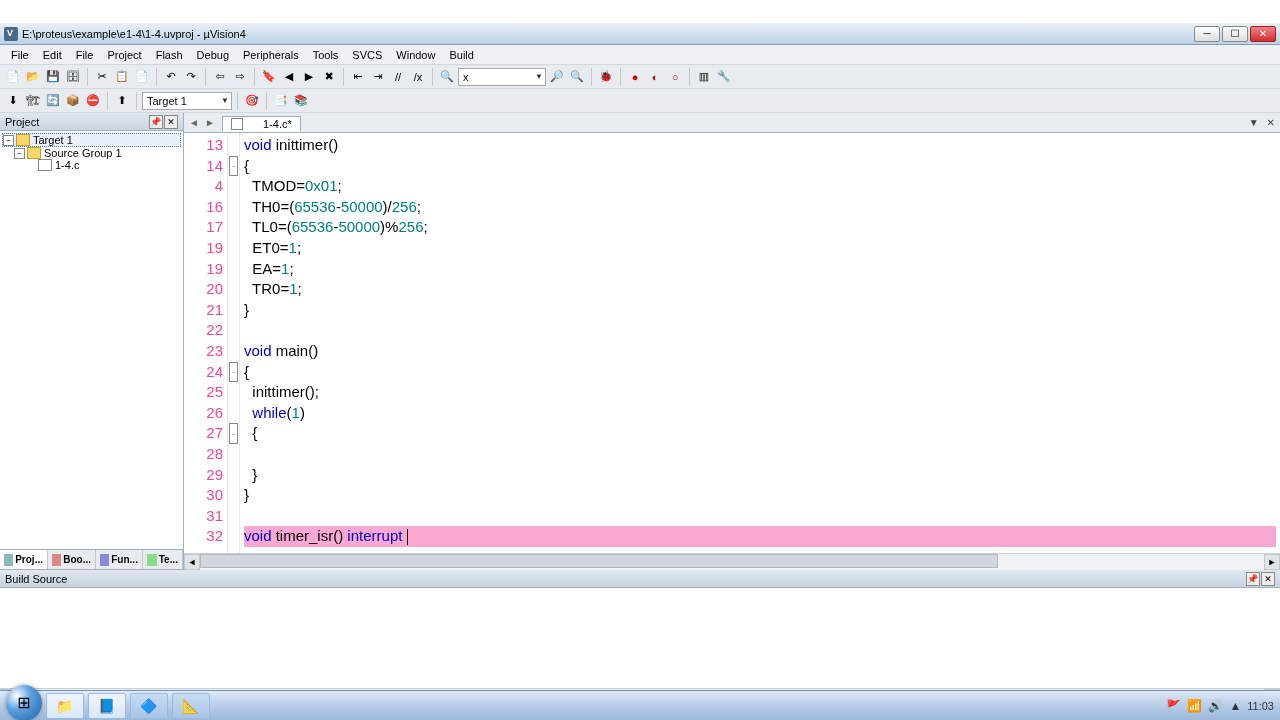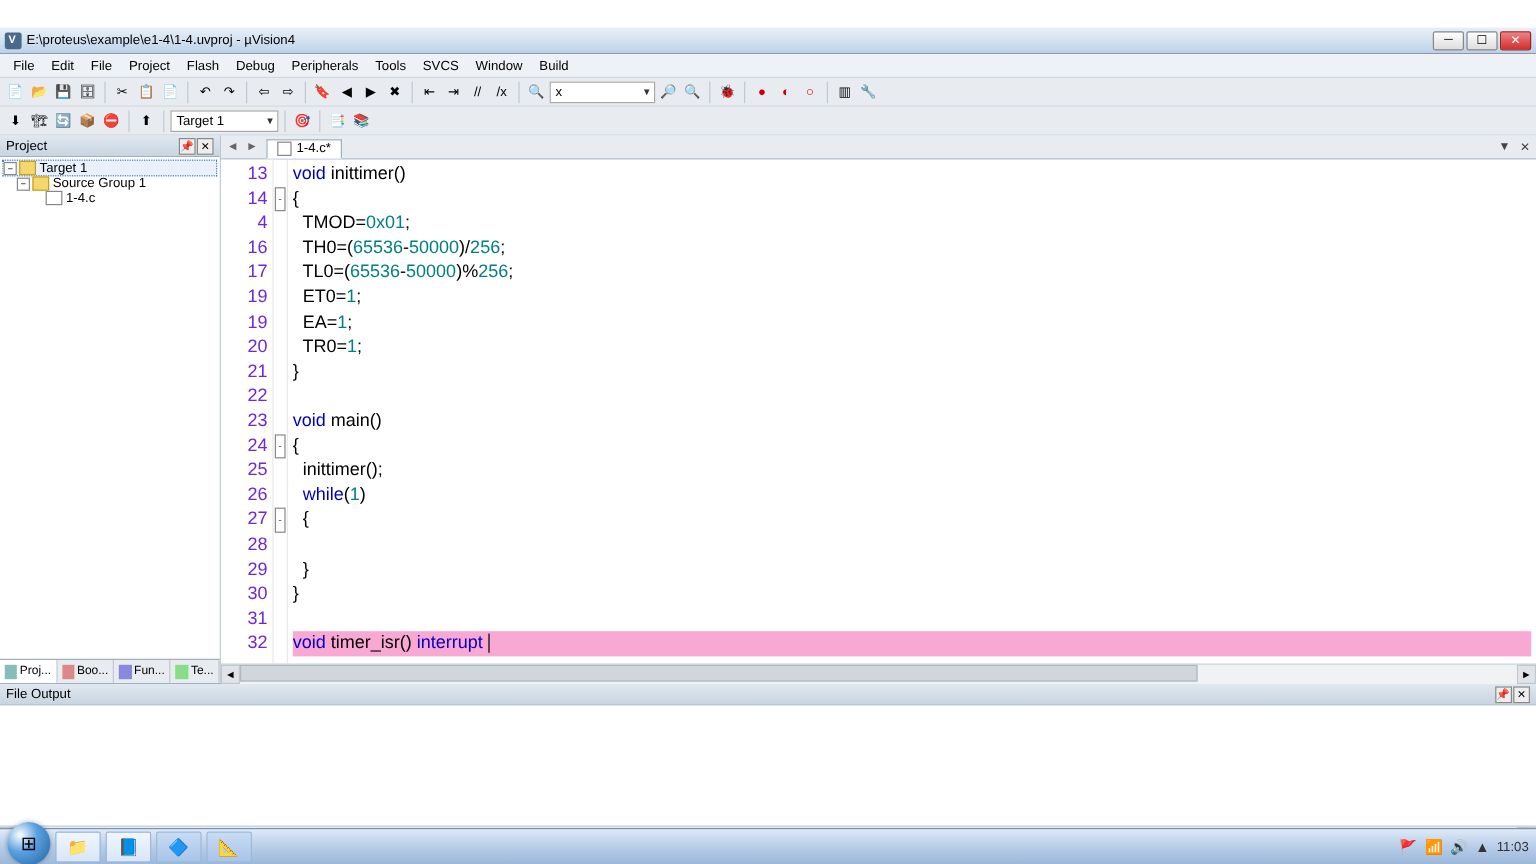--- a/index.html
+++ b/index.html
@@ -31,37 +31,37 @@
 .panel-header { background: linear-gradient(#e0e8f0,#c8d4e0); height: 18px; font-size: 11px; padding: 1px 5px; border-bottom: 1px solid #a0b0c0; display: flex; align-items: center; }
 .panel-header .hdr-icons { margin-left: auto; display: flex; gap: 0; }
 .panel-header .hdr-icons span { width: 14px; height: 14px; display: inline-flex; align-items: center; justify-content: center; font-size: 9px; border: 1px solid #888; background: #eee; cursor: pointer; margin-left: 1px; }
 .tree { flex: 1; background: #fff; font-size: 11px; padding: 2px 2px; overflow: auto; }
 .tree-node { display: flex; align-items: center; padding: 0px 0; }
 .tree-node.selected { background: #eaf0fc; border: 1px dotted #4080c0; }
 .tree-indent { display: inline-block; }
 .tree-toggle { width: 11px; height: 11px; border: 1px solid #888; font-size: 8px; display: inline-flex; align-items: center; justify-content: center; margin-right: 2px; cursor: pointer; background:#fff;}
 .tree-icon { width: 14px; height: 12px; margin-right: 3px; display:inline-block; background:#f5d76e; border:1px solid #c0a028; }
 .tree-icon.file { background:#fff; border:1px solid #888; }
-.bottom-tabs { height: 20px; display: flex; font-size: 10px; border-top: 1px solid #a0b0c0; background: #e8ecf0; }
+.bottom-tabs { height: 20px; display: flex; font-size: 10px; border-top: 1px solid #a0b0c0; background: #e8ecf0; font-weight: bold; }
 .bottom-tabs .btab { border-right: 1px solid #c0c8d0; padding: 2px 4px; display: flex; align-items: center; gap: 2px; cursor: pointer; overflow: hidden; }
 .bottom-tabs .btab.active { background: #fff; }
 .btab-ico { width: 12px; height: 12px; display:inline-block; background:#8bb; }
 
 
 .editor-wrap { flex: 1; display: flex; flex-direction: column; }
 .edit-tabs { height: 20px; background: #e8ecf0; display: flex; align-items: center; padding: 0 2px; font-size: 11px; border-bottom: 1px solid #a0b0c0; }
 .nav-arrows { display: flex; gap: 0; margin-right: 4px; }
 .nav-arrows span { width: 16px; height: 16px; display:inline-flex; align-items:center; justify-content:center; font-size:10px; cursor:pointer; color:#666; }
-.file-tab { background: #fff; border: 1px solid #a0b0c0; border-bottom: 1px solid #fff; padding: 1px 8px; display: flex; align-items: center; gap: 4px; font-size: 11px; cursor: pointer; position: relative; top: 1px; }
+.file-tab { background: #fff; border: 1px solid #a0b0c0; border-bottom: 1px solid #fff; padding: 1px 8px; display: flex; align-items: center; gap: 20px; font-size: 11px; cursor: pointer; position: relative; top: 1px; }
 .file-tab .tab-ico { width:12px; height:12px; background:#fff; border:1px solid #888; display:inline-block; }
 .edit-tabs .tab-controls { margin-left: auto; display: flex; gap: 2px; }
 .edit-tabs .tab-controls span { cursor: pointer; font-size: 10px; padding: 0 3px; color:#444; }
 
 .code-area { flex: 1; display: flex; font-family: Consolas, monospace; font-size: 15px; overflow: hidden; background:#fff; }
-.gutter { width: 44px; background: #fff; text-align: right; color: #6d28d9; border-right: 1px solid #e8e8e8; padding: 2px 4px 2px 0; line-height: 20.6px; }
+.gutter { width: 44px; background: #fff; text-align: right; color: #ec4899; border-right: 1px solid #e8e8e8; padding: 2px 4px 2px 0; line-height: 20.6px; }
 .fold-col { width: 12px; border-right: 1px solid #e8e8e8; padding-top: 2px; }
 .fold-col div { height: 20.6px; display:flex; align-items:center; justify-content:center; }
 .fold-box { width:9px; height:9px; border:1px solid #888; font-size:8px; display:flex; align-items:center; justify-content:center; color:#444; }
 .code-lines { flex: 1; padding: 2px 4px; line-height: 20.6px; white-space: pre; overflow: hidden; }
 .code-lines .line { height: 20.6px; }
 .code-lines .line.current { background: #f9a8d4; }
 .kw { color: #0000c0; }
 .num { color: #008080; }
 .cursor { display:inline-block; width:1px; height:16px; background:#000; vertical-align:middle; }
 
@@ -304,21 +304,21 @@
       <div class="track">
           <div class="thumb"></div>
         </div>
       <div class="arrow">►</div>
     </div>
   </div>
 </div>
 
 <div class="buildout">
   <div class="panel-header">
-    <span>File Output</span>
+    <span>Build Source</span>
     <div class="hdr-icons">
       <span>📌</span>
       <span>✕</span>
     </div>
   </div>
   <div class="out-body"></div>
   <div class="out-hscroll">
     <div class="arrow">◄</div>
     <div class="track"></div>
     <div class="arrow">►</div>

